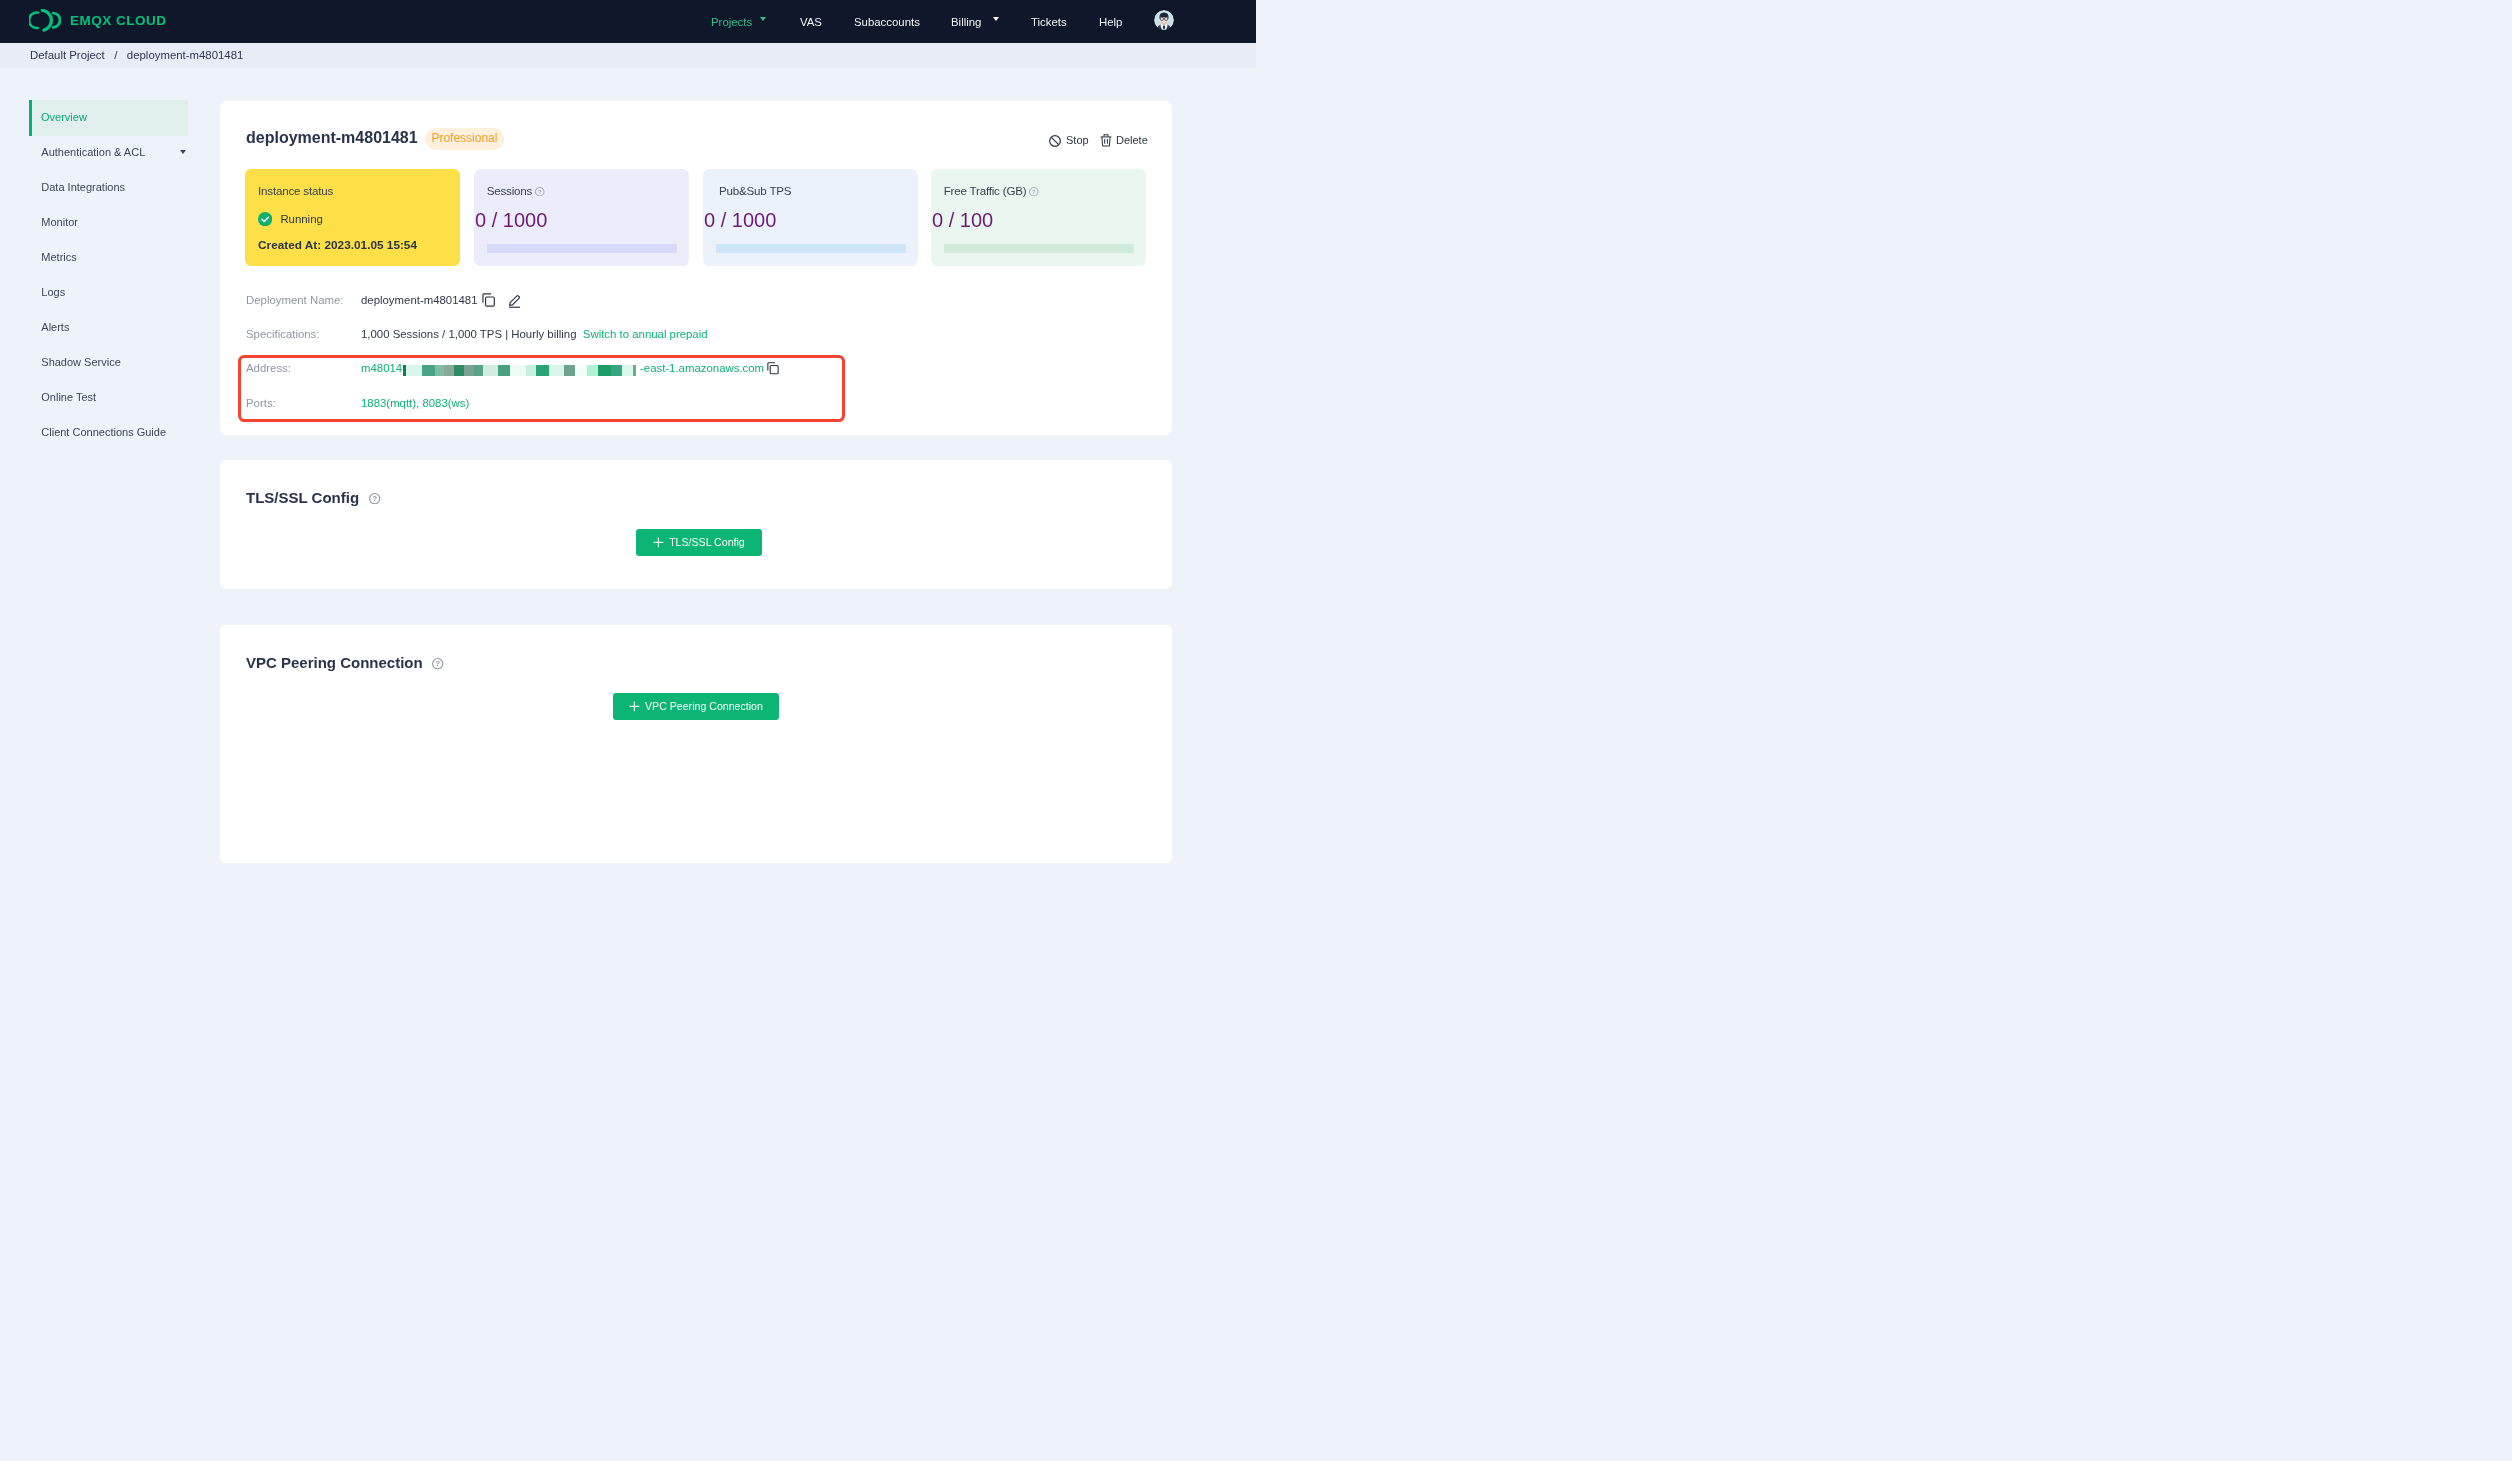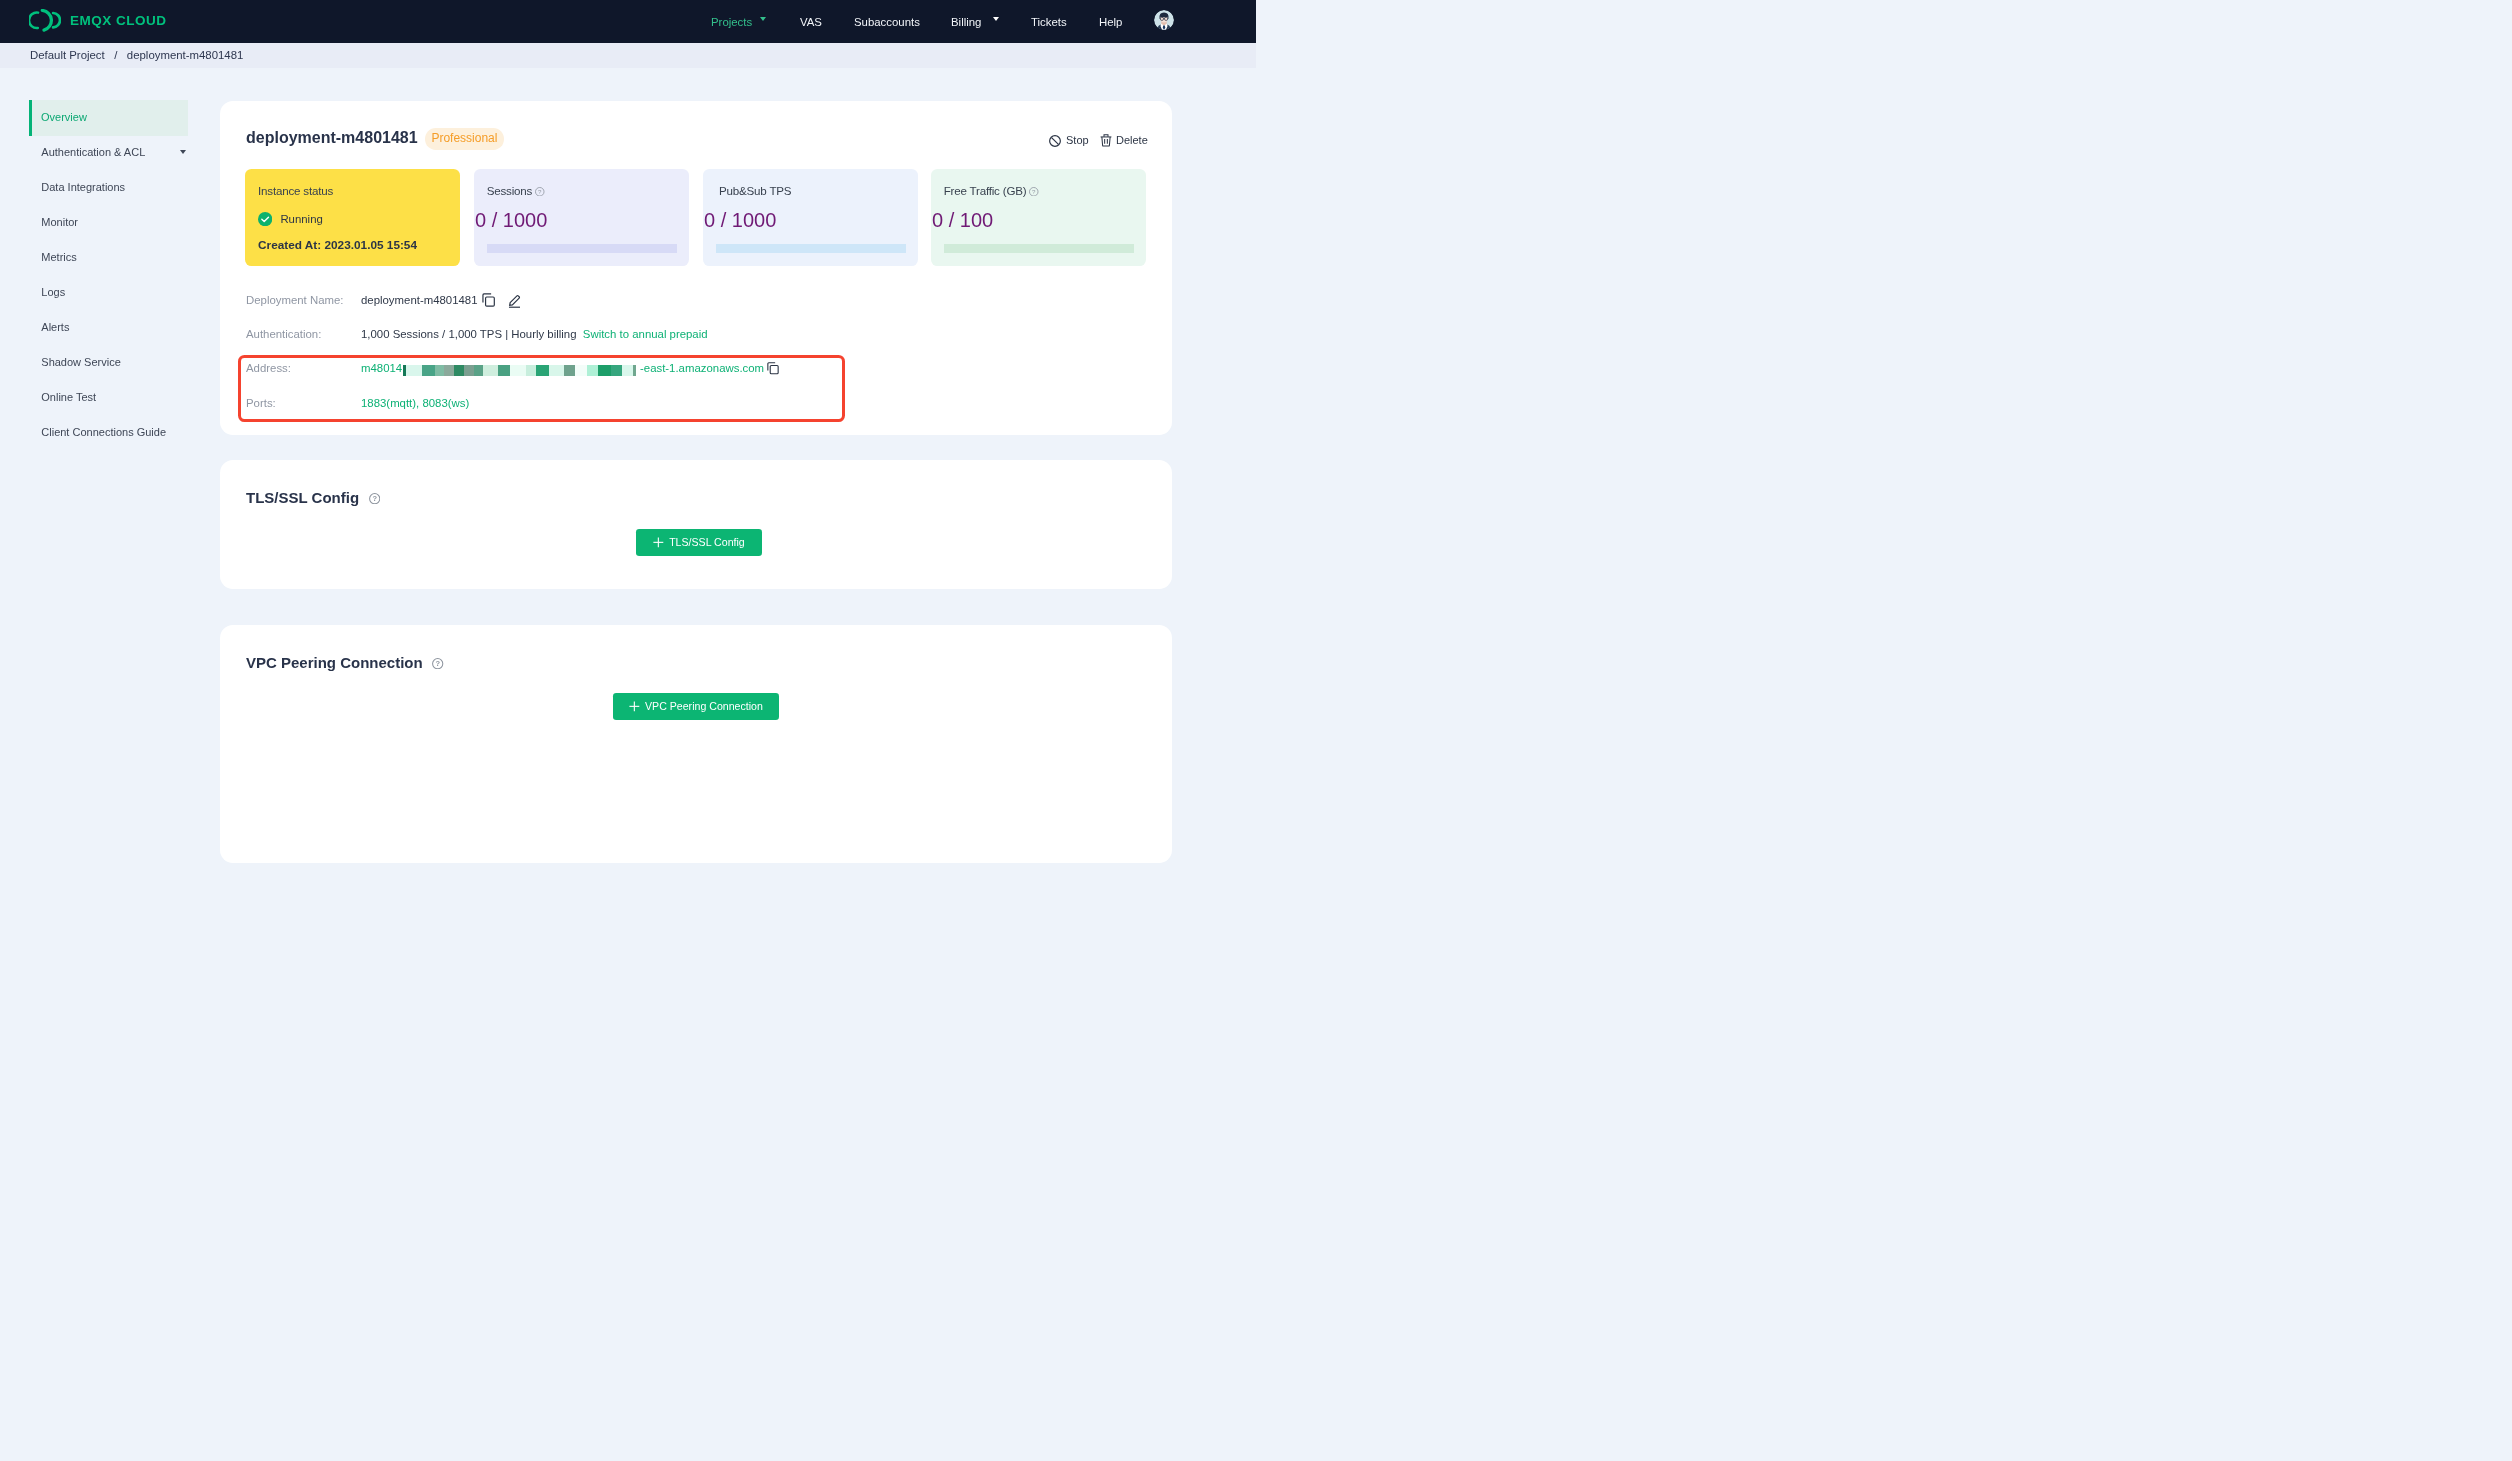--- a/index.html
+++ b/index.html
@@ -6,21 +6,21 @@
 html,body { width:1256px; height:731px; font-family:"Liberation Sans",sans-serif; background:#eef3fa; overflow:hidden; }
 .nav { position:absolute; left:0; top:0; width:1256px; height:43px; background:#0f172a; }
 .logo-mark { position:absolute; left:29px; top:8.7px; }
 .logo-text { position:absolute; left:70px; top:12.7px; font-size:13.5px; font-weight:bold; letter-spacing:0.5px; color:#00c17d; }
 .nav-item { position:absolute; top:15.5px; font-size:11.4px; color:#f2f5f9; }
 .tri { position:absolute; width:0; height:0; border-left:3px solid transparent; border-right:3px solid transparent; border-top:4.6px solid #fff; top:17.3px; }
 .crumbbar { position:absolute; left:0; top:43px; width:1256px; height:25px; background:#e8ecf6; }
 .crumbbar .t { position:absolute; left:30px; top:5.6px; font-size:11.4px; color:#2e3750; }
 .side-item { position:absolute; left:29px; width:159px; height:35px; line-height:35px; padding-left:12.3px; font-size:11px; color:#3e4656; }
 .side-active { background:#e1efec; color:#0ca873; border-left:3.2px solid #04b377; padding-left:9px; height:36px; }
-.card { position:absolute; left:220px; width:952px; background:#fff; border-radius:13px; }
+.card { position:absolute; left:220px; width:952px; background:#fff; border-radius:6px; }
 .main-card { top:101px; height:334px; }
 .tls-card { top:460px; height:129px; }
 .vpc-card { top:625px; height:238px; }
 .h1 { position:absolute; left:26px; top:26px; font-size:16px; font-weight:bold; color:#29334a; line-height:22px; }
 .badge { position:absolute; left:205px; top:27px; height:21.5px; line-height:21.5px; padding:0 6.4px; background:#fdf0dc; color:#f59d28; font-size:12px; border-radius:10.7px; }
 .actions { position:absolute; top:33px; font-size:11px; color:#2c3545; }
 .stat { position:absolute; top:68px; height:97px; width:215px; border-radius:6.4px; padding:15px 12.7px 12.7px; }
 .stat .lbl { font-size:11.6px; letter-spacing:-0.2px; color:#39424f; }
 .stat .num { position:absolute; left:1px; top:40px; font-size:20px; font-weight:normal; color:#701a75; }
 .stat .bar { position:absolute; left:12.7px; top:75px; width:190px; height:9px; }
@@ -147,21 +147,21 @@
         <path d="M 11.5 1.2 L 2.5 1.2 Q 1.2 1.2 1.2 2.5 L 1.2 12"></path>
       </g>
     </svg>
   <svg style="position:absolute;left:287px;top:192px;" width="15" height="15" viewBox="0 0 19 19">
       <g fill="none" stroke="#2c3545" stroke-width="1.5">
         <path d="M 4 12.2 L 12.6 3.6 Q 13.4 2.8 14.2 3.6 L 15.4 4.8 Q 16.2 5.6 15.4 6.4 L 6.8 15 L 3.4 15.6 Z"></path>
         <line x1="2.5" y1="18" x2="16.5" y2="18"></line>
       </g>
     </svg>
 
-  <div class="row-label" style="top:227px;">Authentication:</div>
+  <div class="row-label" style="top:227px;">Specifications:</div>
   <div class="row-val" style="top:227px;">1,000 Sessions / 1,000 TPS | Hourly billing&nbsp;&nbsp;<span class="green">Switch to annual prepaid</span></div>
 
   <div class="redbox"></div>
   <div class="row-label" style="top:261px;">Address:</div>
   <div class="row-val green" style="top:261px;">m48014</div>
   <div style="position:absolute;left:183px;top:264px;height:11.4px;white-space:nowrap;font-size:0;">
     <span style="display:inline-block;height:11.4px;width:2.8px;background:#157857;"></span><span style="display:inline-block;height:11.4px;width:16px;background:#d9f6ec;"></span><span style="display:inline-block;height:11.4px;width:13px;background:#49a487;"></span><span style="display:inline-block;height:11.4px;width:9.5px;background:#7fbca4;"></span><span style="display:inline-block;height:11.4px;width:9.5px;background:#8ba99b;"></span><span style="display:inline-block;height:11.4px;width:10.3px;background:#2e8a63;"></span><span style="display:inline-block;height:11.4px;width:9.5px;background:#7b9f90;"></span><span style="display:inline-block;height:11.4px;width:9.5px;background:#5aa287;"></span><span style="display:inline-block;height:11.4px;width:15px;background:#cfeede;"></span><span style="display:inline-block;height:11.4px;width:12px;background:#4aa182;"></span><span style="display:inline-block;height:11.4px;width:16px;background:#eafcf4;"></span><span style="display:inline-block;height:11.4px;width:10.3px;background:#c8eedd;"></span><span style="display:inline-block;height:11.4px;width:13px;background:#2aa475;"></span><span style="display:inline-block;height:11.4px;width:15px;background:#d8f6ea;"></span><span style="display:inline-block;height:11.4px;width:10.3px;background:#6fa28d;"></span><span style="display:inline-block;height:11.4px;width:12px;background:#f3fdf9;"></span><span style="display:inline-block;height:11.4px;width:11px;background:#aff0d6;"></span><span style="display:inline-block;height:11.4px;width:13px;background:#1d9e69;"></span><span style="display:inline-block;height:11.4px;width:11px;background:#36a67e;"></span><span style="display:inline-block;height:11.4px;width:11.5px;background:#d9f7ec;"></span><span style="display:inline-block;height:11.4px;width:2.4px;background:#70a78f;"></span>
   </div>
   <div class="row-val green" style="left:420px;top:261px;">-east-1.amazonaws.com</div>
   <svg style="position:absolute;left:547px;top:261px;" width="12" height="12.7" viewBox="0 0 15 16">

